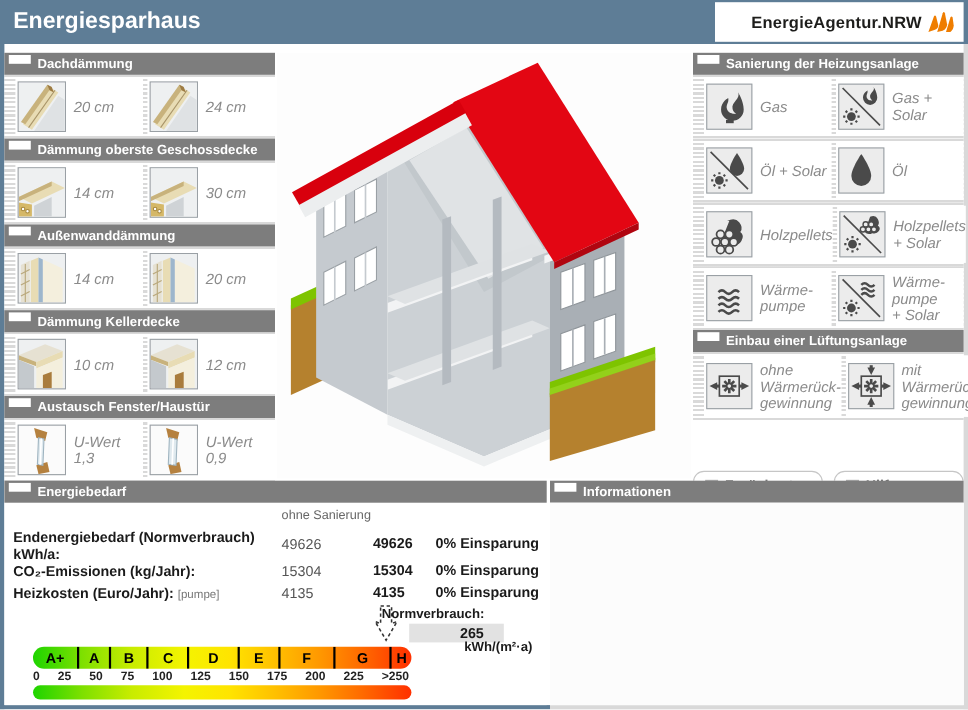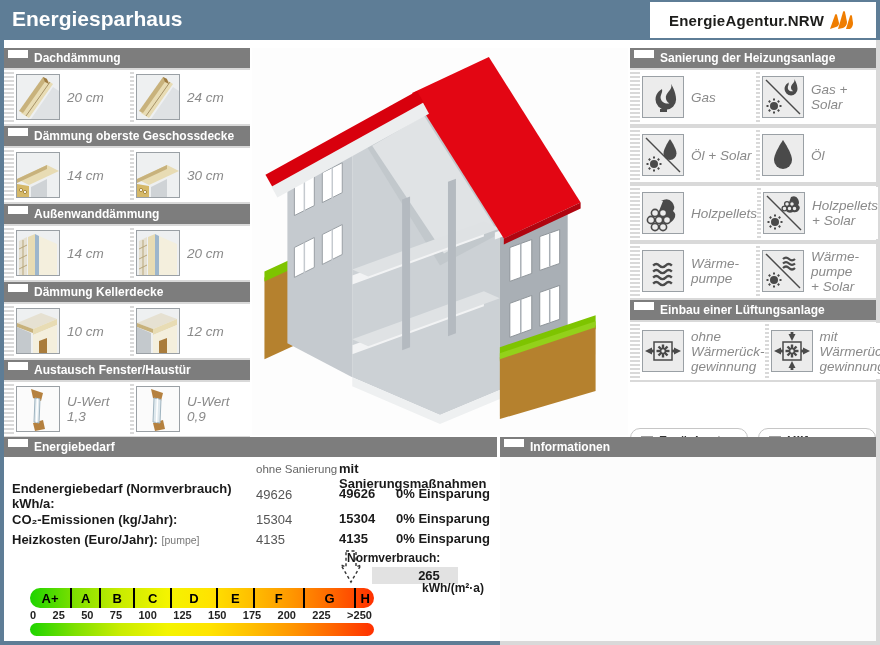--- a/index.html
+++ b/index.html
@@ -8,21 +8,21 @@
   
   .edge-left{position:absolute;left:0;top:0;width:4px;height:645px;background:#5e7d96;}
   .edge-right{position:absolute;right:0;top:40px;width:4px;height:605px;background:#d9d9d9;}
   .edge-bottom-l{position:absolute;left:0;top:641px;width:500px;height:4px;background:#5e7d96;}
   .edge-bottom-r{position:absolute;left:500px;top:641px;width:380px;height:4px;background:#d9d9d9;}
 
   
   .tophdr{position:absolute;left:0;top:0;width:880px;height:40px;background:#5e7d96;}
   .tophdr .title{position:absolute;left:12px;top:7px;color:#fff;font-size:21px;font-weight:bold;}
   .logo{position:absolute;right:4px;top:2px;width:226px;height:36px;background:#fff;
-        display:flex;align-items:center;justify-content:flex-end;padding-right:22px;box-sizing:border-box;}
+        display:flex;align-items:center;justify-content:flex-end;padding-right:8px;box-sizing:border-box;}
   .logo-text{font-size:15px;font-weight:bold;color:#1d1d1b;letter-spacing:.2px;}
   .logo svg{margin-left:4px;}
 
   
   .hdrbar{position:relative;height:20px;background:#7d7d7d;color:#fff;
           font-size:12px;font-weight:bold;line-height:20px;padding-left:30px;box-sizing:border-box;}
   .hdr-icon{position:absolute;left:4px;top:2px;width:20px;height:16px;}
   .hdr-icon .l{height:2px;background:#fff;margin-bottom:2px;}
   .hdr-icon .b{height:8px;background:#fff;margin-bottom:2px;}
 
@@ -572,21 +572,20 @@
     </div>
   </div>
 
   <div class="energy-panel">
     <div class="hdrbar">
       <span class="hdr-icon"><span class="l"></span><span class="b" style="display:block"></span><span class="l"></span></span>
       <span>Energiebedarf</span>
     </div>
     <div class="e-body">
       <span class="colhdr-ohne">ohne Sanierung</span>
-      <span class="colhdr-mit">mit Sanierungsmaßnahmen</span>
 
       <span class="rowlabel" style="top:24px;width:240px;">Endenergiebedarf (Normverbrauch)
 kWh/a:</span>
       <span class="val-ohne" style="top:30px;">49626</span>
       <span class="val-mit" style="top:29px;">49626</span>
       <span class="val-save" style="top:29px;">0% Einsparung</span>
 
       <span class="rowlabel" style="top:55px;">CO₂-Emissionen (kg/Jahr):</span>
       <span class="val-ohne" style="top:55px;">15304</span>
       <span class="val-mit" style="top:54px;">15304</span>

